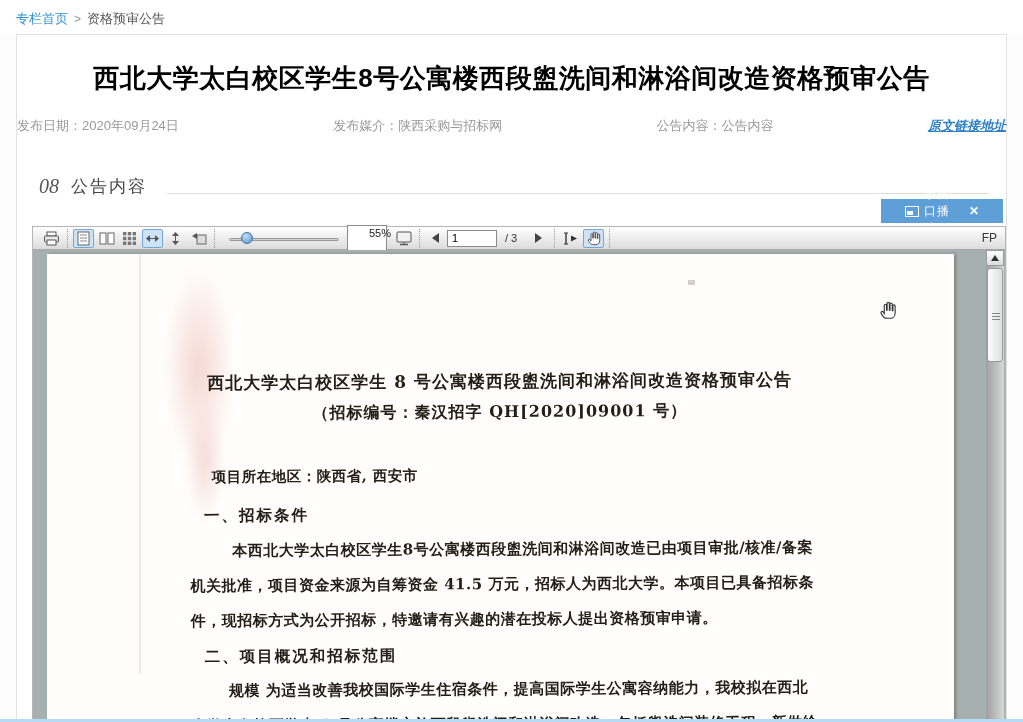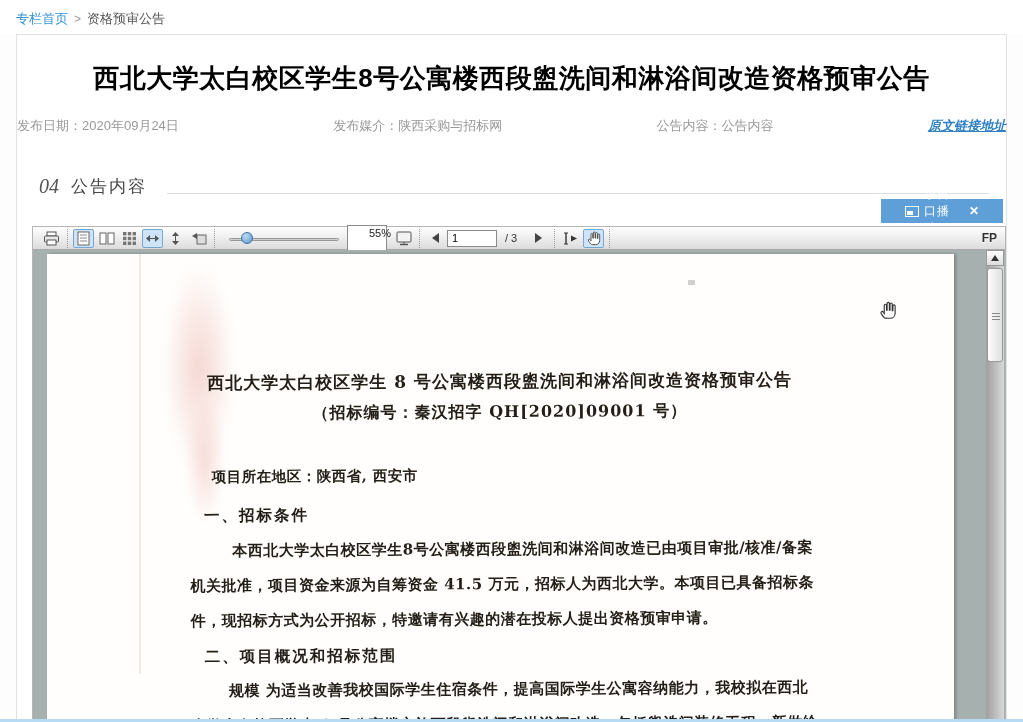--- a/index.html
+++ b/index.html
@@ -58,21 +58,21 @@
                  border:1px solid #3f74a3; cursor:pointer; }
   .zoom-box { width:40px; height:26px; background:#fff; border:1px solid #8a8a8a;
               font-size:11px; color:#222; text-align:center; line-height:15px; margin-left:8px;padding-left:21px; }
   .pg-input { width:50px; height:17px; border:1px solid #8a8a8a; font-size:11px; padding-left:4px;
               font-family:"Liberation Sans", sans-serif; }
   .pg-total { font-size:11px; color:#333; margin:0 10px 0 8px; }
   .tri { width:0; height:0; }
   .tri-left  { border-right:7px solid #444; border-top:5px solid transparent; border-bottom:5px solid transparent; }
   .tri-right { border-left:7px solid #444; border-top:5px solid transparent; border-bottom:5px solid transparent; }
   .tb-spacer { flex:1; }
-  .fp-brand { font-size:12px; font-weight:bold; color:#333; margin-right:8px;
+  .fp-brand { font-size:12px; font-weight:normal; color:#333; margin-right:8px;
               text-shadow:0 1px 0 #fff; }
 
   
   .ic { display:block; }
 
   
   .stage { position:absolute; left:0; top:23px; right:0; bottom:0; background:#a6b0ae; overflow:hidden; }
   .doc-page { position:absolute; left:14px; top:4px; width:907px; height:530px;
               background:#fffefc; box-shadow:2px 0 3px rgba(0,0,0,.25); }
   .scan-blob1 { position:absolute; left:116px; top:8px; width:72px; height:210px; border-radius:50%;
@@ -137,21 +137,21 @@
   <div class="page-title">西北大学太白校区学生8号公寓楼西段盥洗间和淋浴间改造资格预审公告</div>
 
   <div class="meta-row">
     <span class="meta-item"><b>发布日期：</b><b>2020年09月24日</b></span>
     <span class="meta-item"><b>发布媒介：</b><b>陕西采购与招标网</b></span>
     <span class="meta-item"><b>公告内容：</b><b>公告内容</b></span>
     <a class="src-link">原文链接地址</a>
   </div>
 
   <div class="sec-head">
-    <span class="sec-num">04</span>
+    <span class="sec-num">08</span>
     <span class="sec-label">公告内容</span>
   </div>
   <div class="sec-line"></div>
 
   <div class="popup-btn">
     <span class="pip-icon"></span>
     <span class="popup-label">小窗口播放</span>
     <span class="popup-close">✕</span>
   </div>
 

